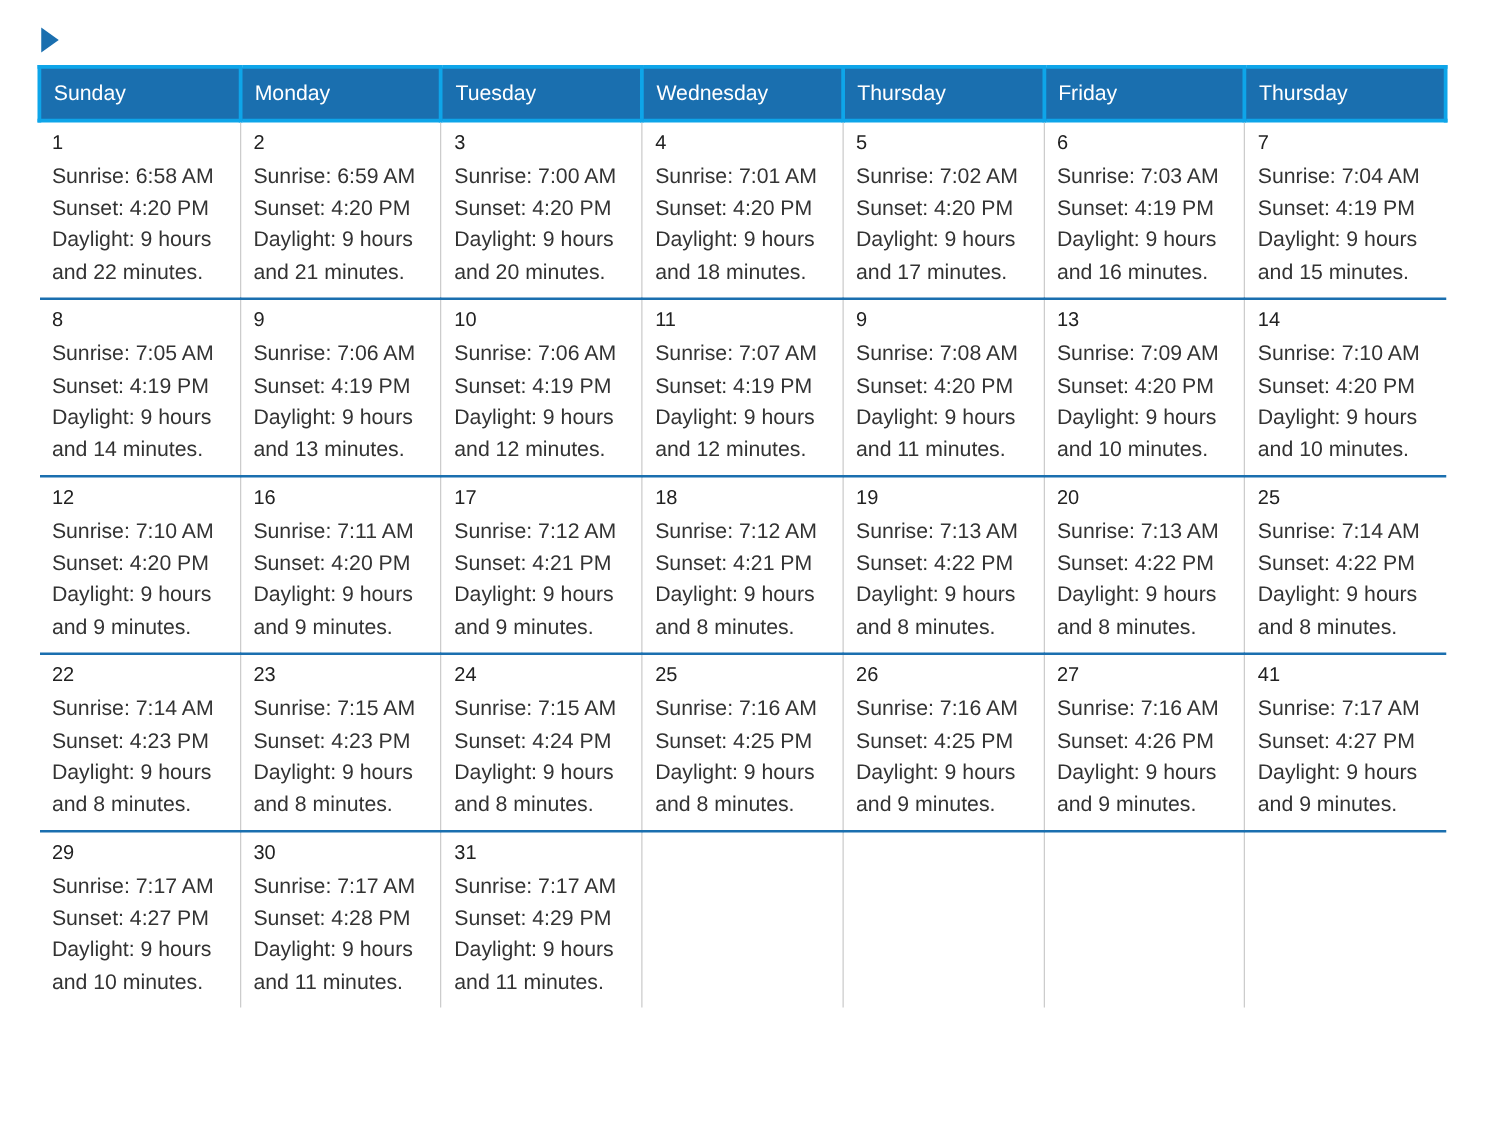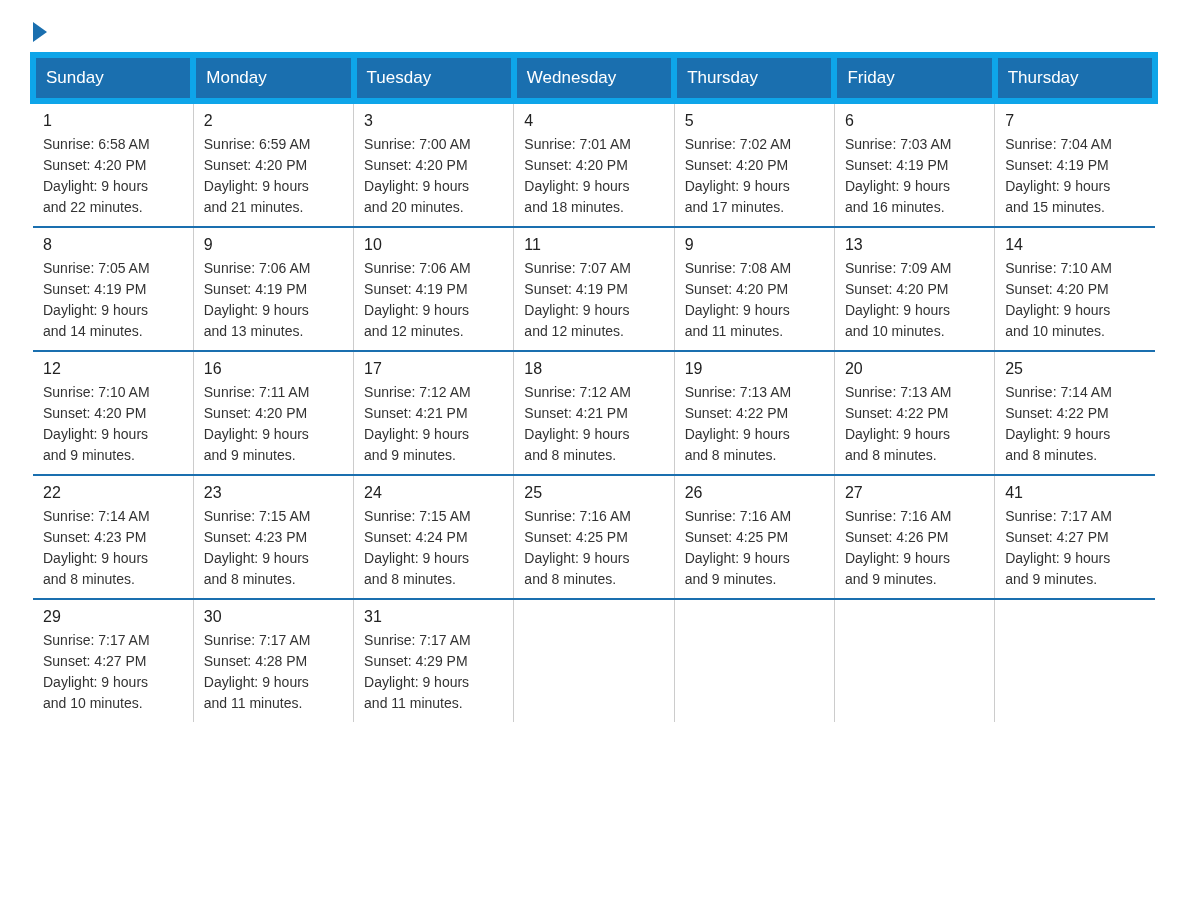--- a/index.html
+++ b/index.html
@@ -66,21 +66,21 @@
     }
     thead tr {
       background-color: #1a6faf;
     }
     thead th {
       color: #fff;
       font-size: 17px;
       font-weight: normal;
       padding: 10px 10px 10px 10px;
       text-align: left;
-      border: 6px solid #0ea5e9;
+      border: 3px solid #0ea5e9;
     }
     tbody tr {
       border-top: 2px solid #1a6faf;
     }
     tbody td {
       vertical-align: top;
       padding: 8px 10px;
       font-size: 14px;
       color: #222;
       border-right: 1px solid #ccc;
@@ -90,21 +90,21 @@
     tbody td:last-child {
       border-right: none;
     }
     .day-number {
       font-size: 16px;
       font-weight: normal;
       margin-bottom: 4px;
       display: block;
     }
     .day-info {
-      font-size: 14px;
+      font-size: 17px;
       line-height: 1.5;
       color: #333;
     }
   </style>
 </head>
 <body>
 
 <div class="header">
   <div class="logo">
     <div class="logo-top">

